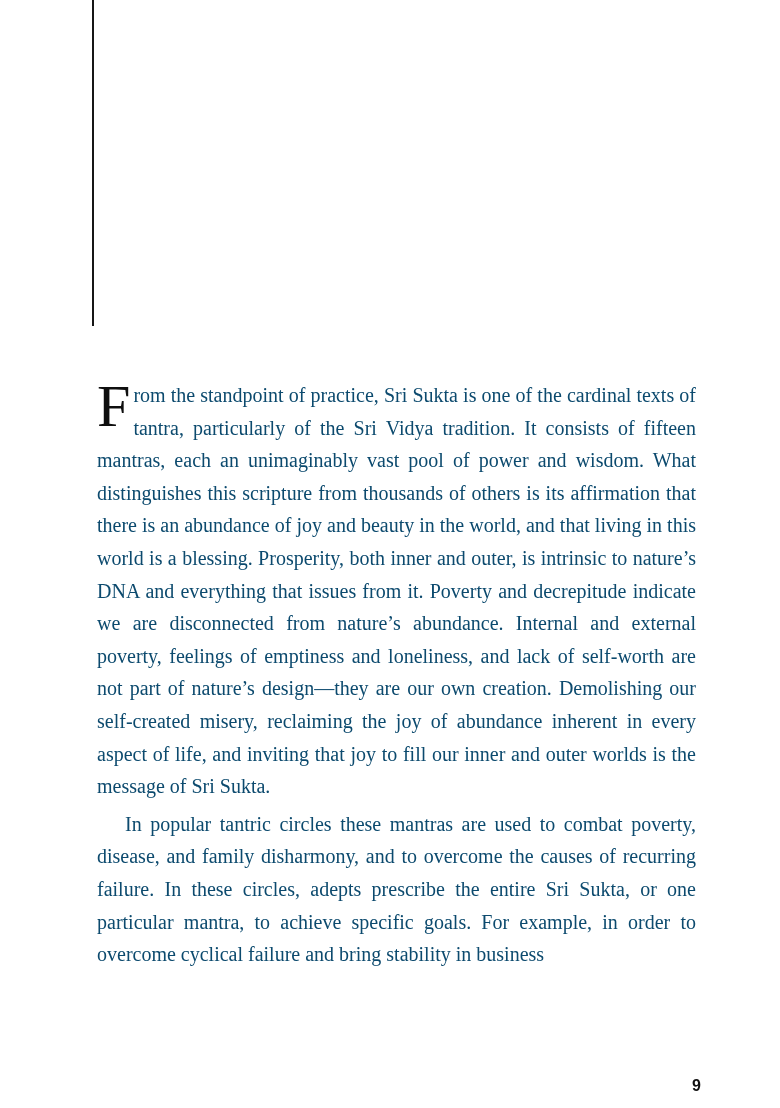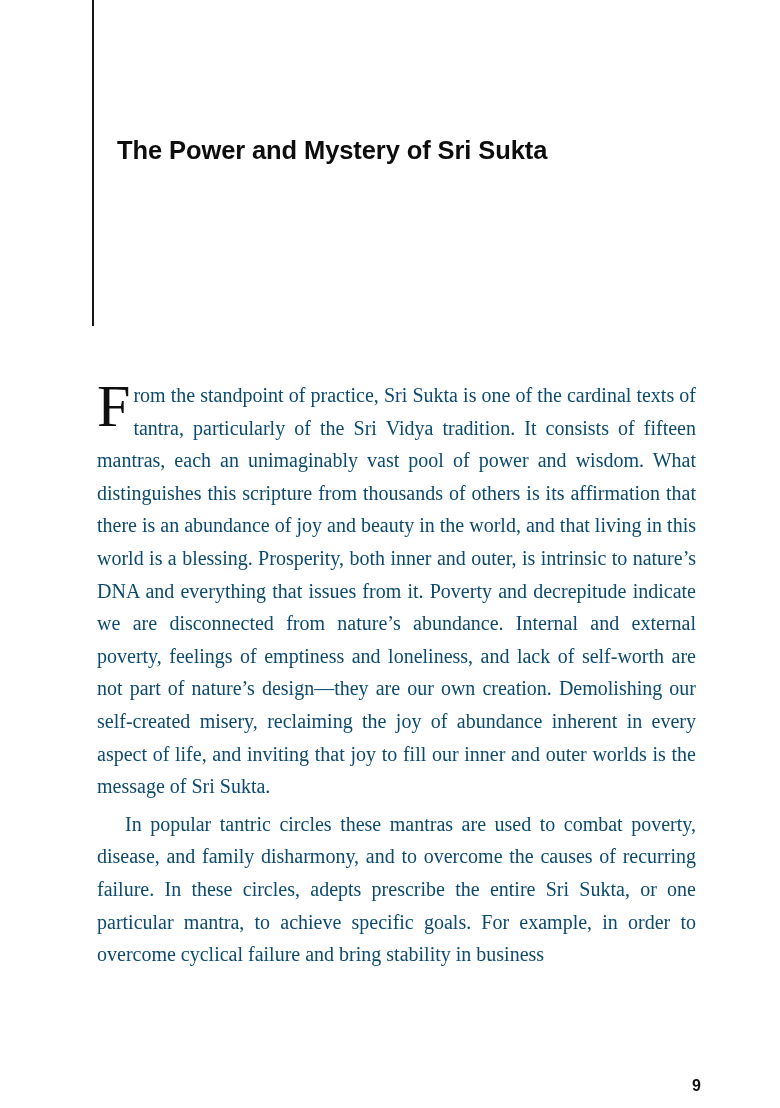--- a/index.html
+++ b/index.html
@@ -89,21 +89,20 @@
     color: #111111;
   }
 </style>
 </head>
 <body>
 
 <div class="page">
 
   <div class="chapter-rule"></div>
 
-  <h1 class="chapter-title">The Power and Mystery of Sri Sukta</h1>
 
   <div class="body-column">
     <p class="body-paragraph has-dropcap">From the standpoint of practice, Sri Sukta is one of the cardinal texts of tantra, particularly of the Sri Vidya tradition. It consists of fifteen mantras, each an unimaginably vast pool of power and wisdom. What distinguishes this scripture from thousands of others is its affirmation that there is an abundance of joy and beauty in the world, and that living in this world is a blessing. Prosperity, both inner and outer, is intrinsic to nature’s DNA and everything that issues from it. Poverty and decrepitude indicate we are disconnected from nature’s abundance. Internal and external poverty, feelings of emptiness and loneliness, and lack of self-worth are not part of nature’s design—they are our own creation. Demolishing our self-created misery, reclaiming the joy of abundance inherent in every aspect of life, and inviting that joy to fill our inner and outer worlds is the message of Sri Sukta.</p>
     <p class="body-paragraph indented">In popular tantric circles these mantras are used to combat poverty, disease, and family disharmony, and to overcome the causes of recurring failure. In these circles, adepts prescribe the entire Sri Sukta, or one particular mantra, to achieve specific goals. For example, in order to overcome cyclical failure and bring stability in business</p>
   </div>
 
   <div class="page-number">9</div>
 
 </div>
 

